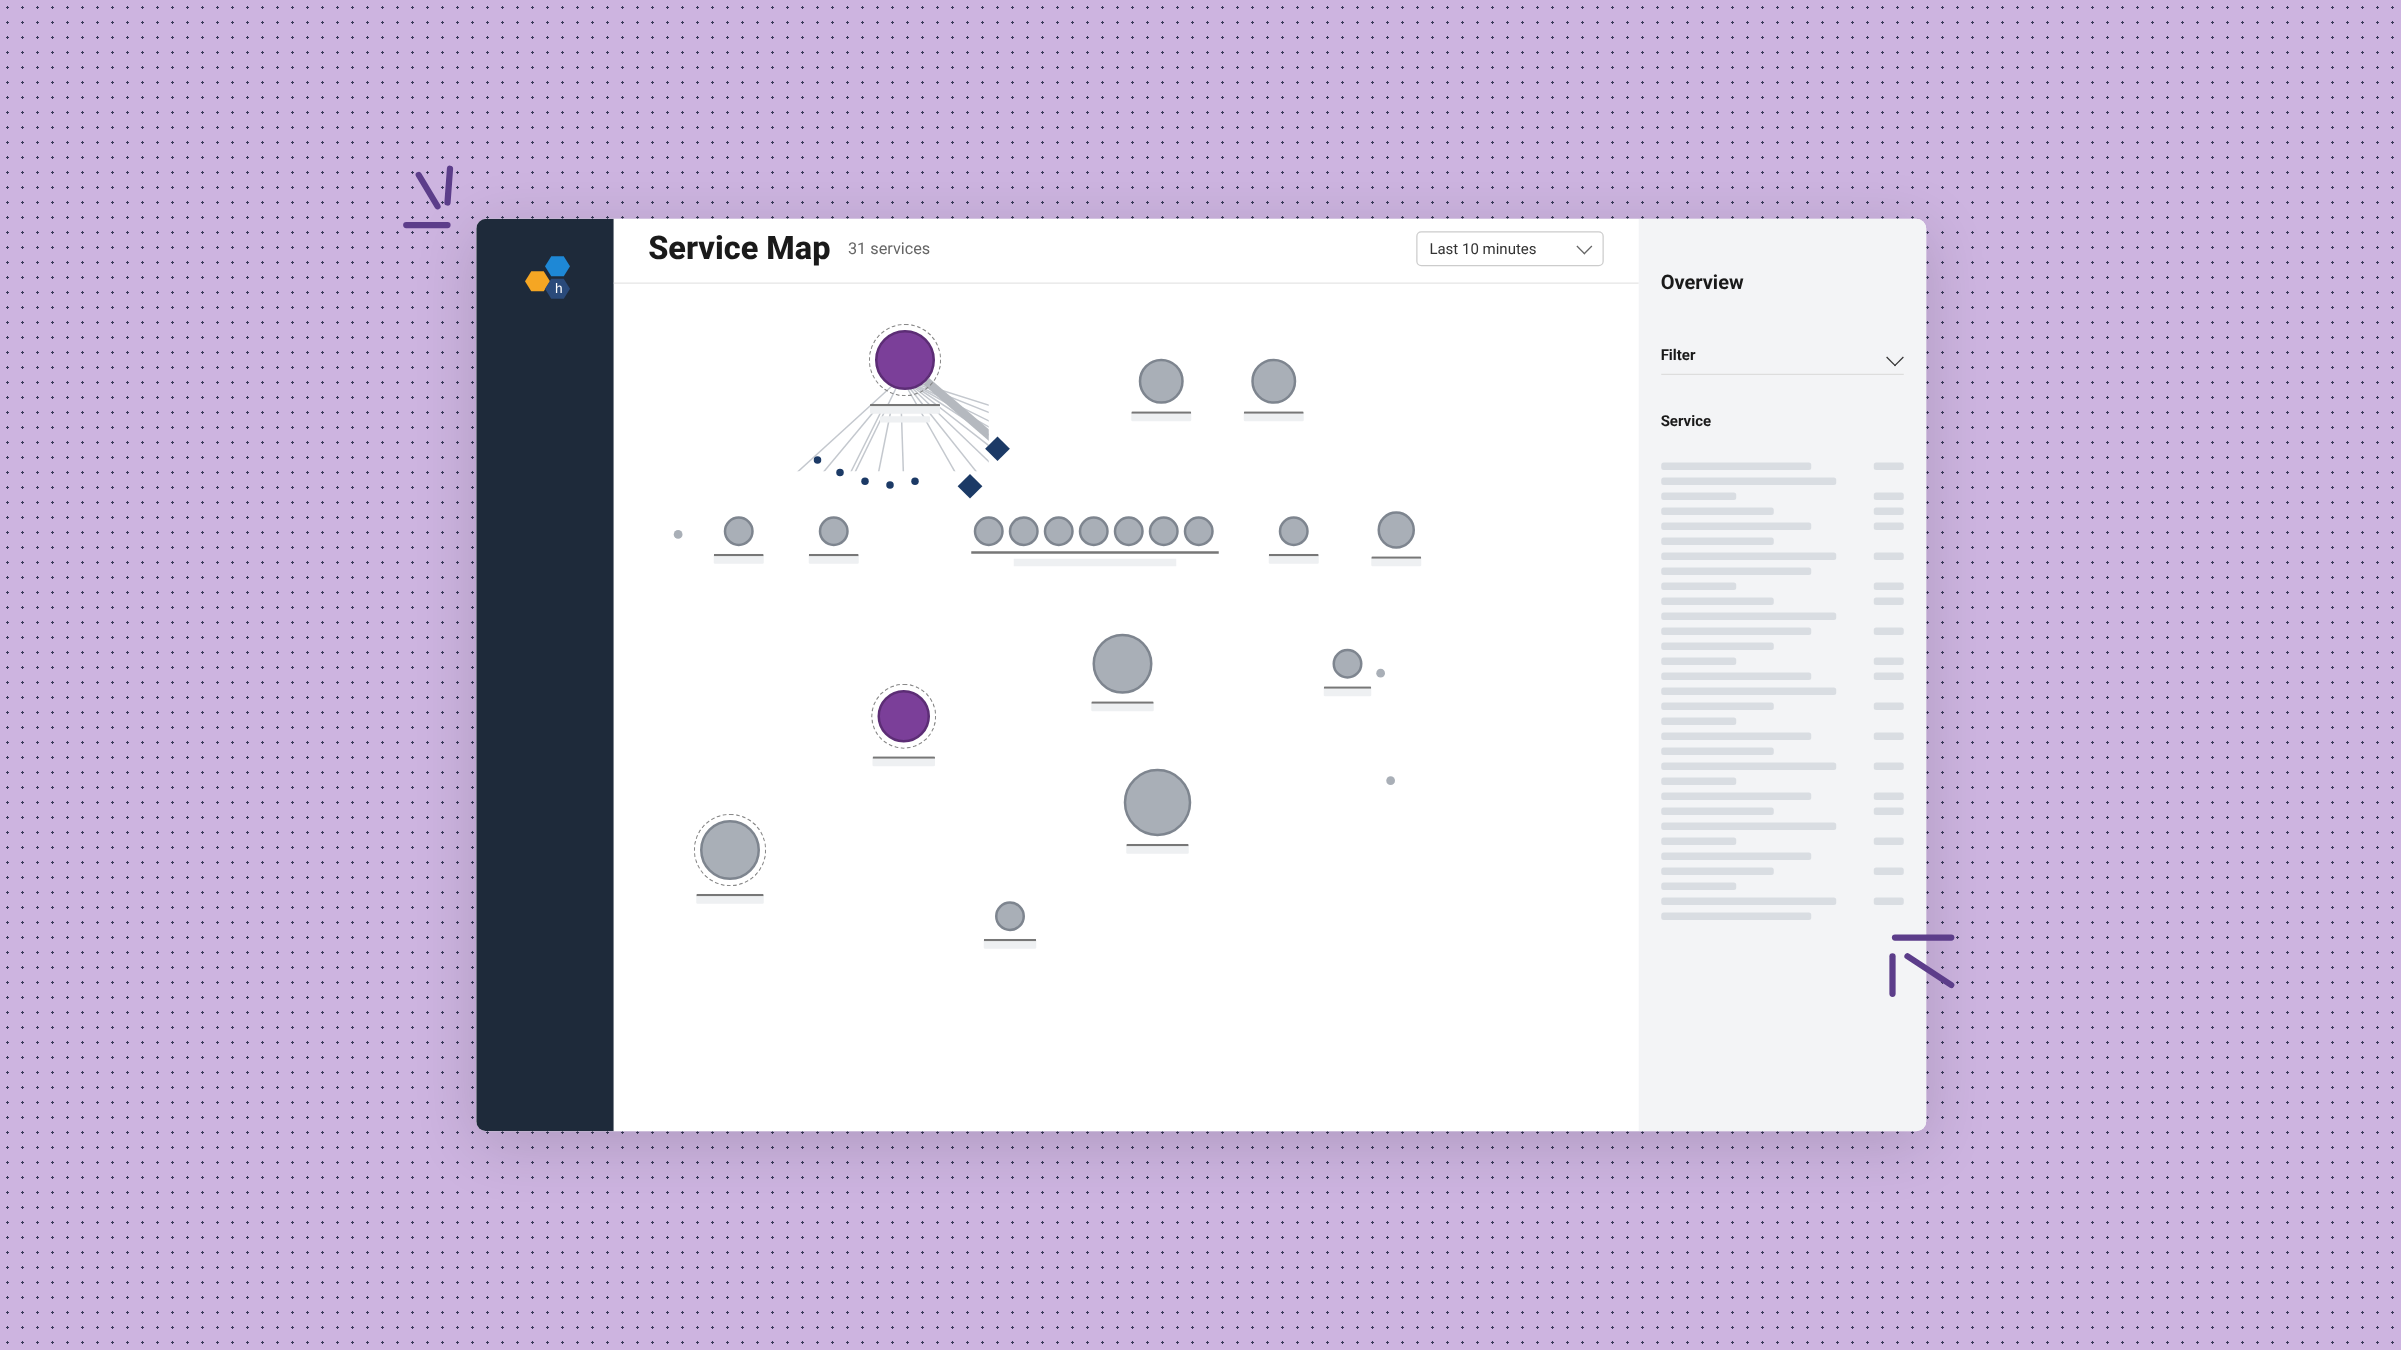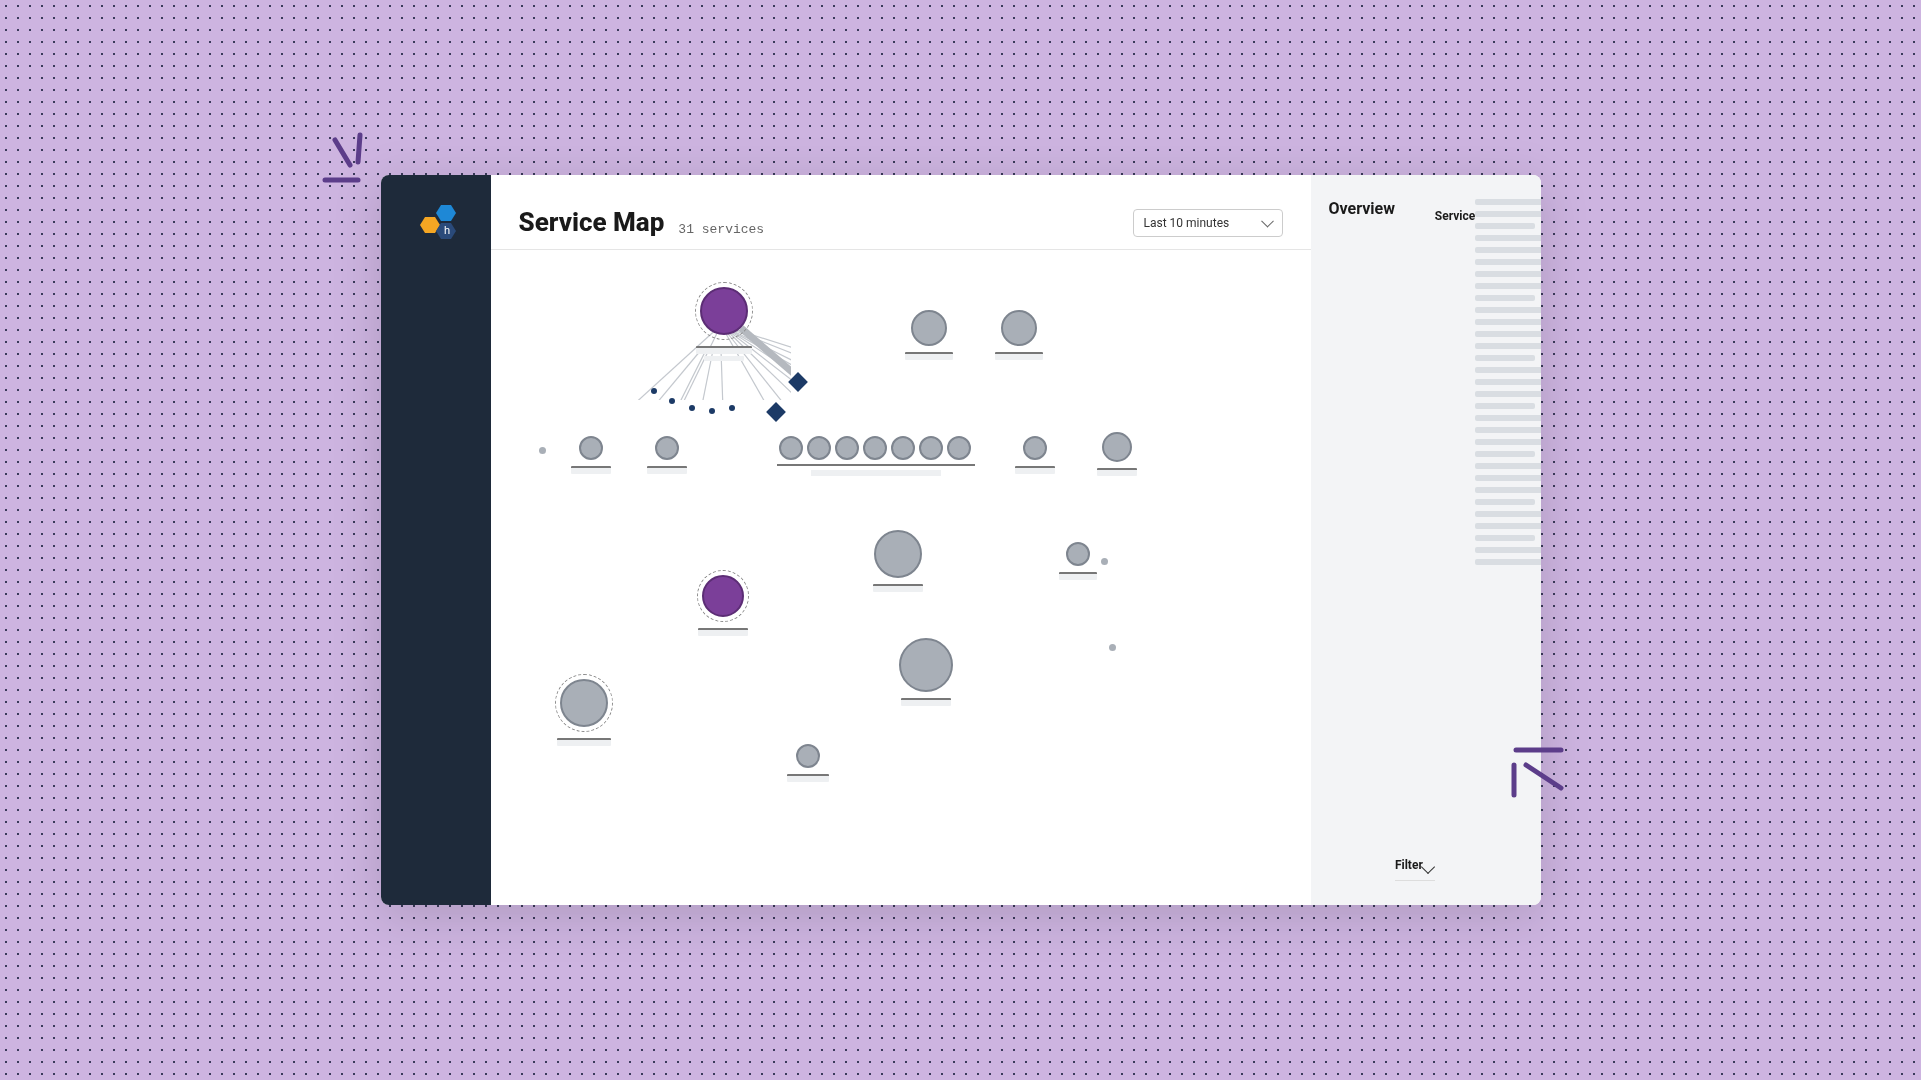--- a/index.html
+++ b/index.html
@@ -36,26 +36,26 @@
 }
 .logo { width: 50px; height: 46px; }
 .main {
   flex: 1;
   display: flex;
   flex-direction: column;
   background: #fff;
 }
 .header {
   display: flex;
-  align-items: flex-end;
-  padding: 32px 28px 12px 28px;
+  align-items: center;
+  padding: 9px 28px 12px 28px;
   border-bottom: 1px solid #e5e5e5;
 }
 .page-title { font-size: 26px; font-weight: 800; color: #1a1a1a; }
-.service-count { font-size: 13px; color: #666; margin-left: 14px; font-family: Liberation Mono, monospace; }
+.service-count { font-size: 13px; color: #666; margin-left: 14px; }
 .time-select {
   margin-left: auto;
   border: 1px solid #ccc;
   border-radius: 4px;
   padding: 6px 32px 6px 10px;
   font-size: 12px;
   color: #333;
   position: relative;
   cursor: pointer;
   min-width: 150px;
@@ -68,23 +68,24 @@
   transform: translateY(-50%);
   width: 8px; height: 8px;
   border-right: 1.5px solid #666;
   border-bottom: 1.5px solid #666;
   transform: translateY(-70%) rotate(45deg);
 }
 .canvas { flex: 1; position: relative; overflow: hidden; }
 .right-panel {
   width: 230px;
   background: #f3f4f6;
-  padding: 24px 18px;
-  display: flex;
-  flex-direction: row;
+  padding: 41px 18px;
+  display: flex;
+  flex-direction: column;
+  gap: 20px;
 }
 .overview-title { font-size: 16px; font-weight: 700; color: #1a1a1a; margin-bottom: 14px; }
 .filter-row {
   display: flex;
   justify-content: space-between;
   align-items: flex-end;
   font-size: 12px;
   font-weight: 700;
   color: #1a1a1a;
   padding: 8px 0;

